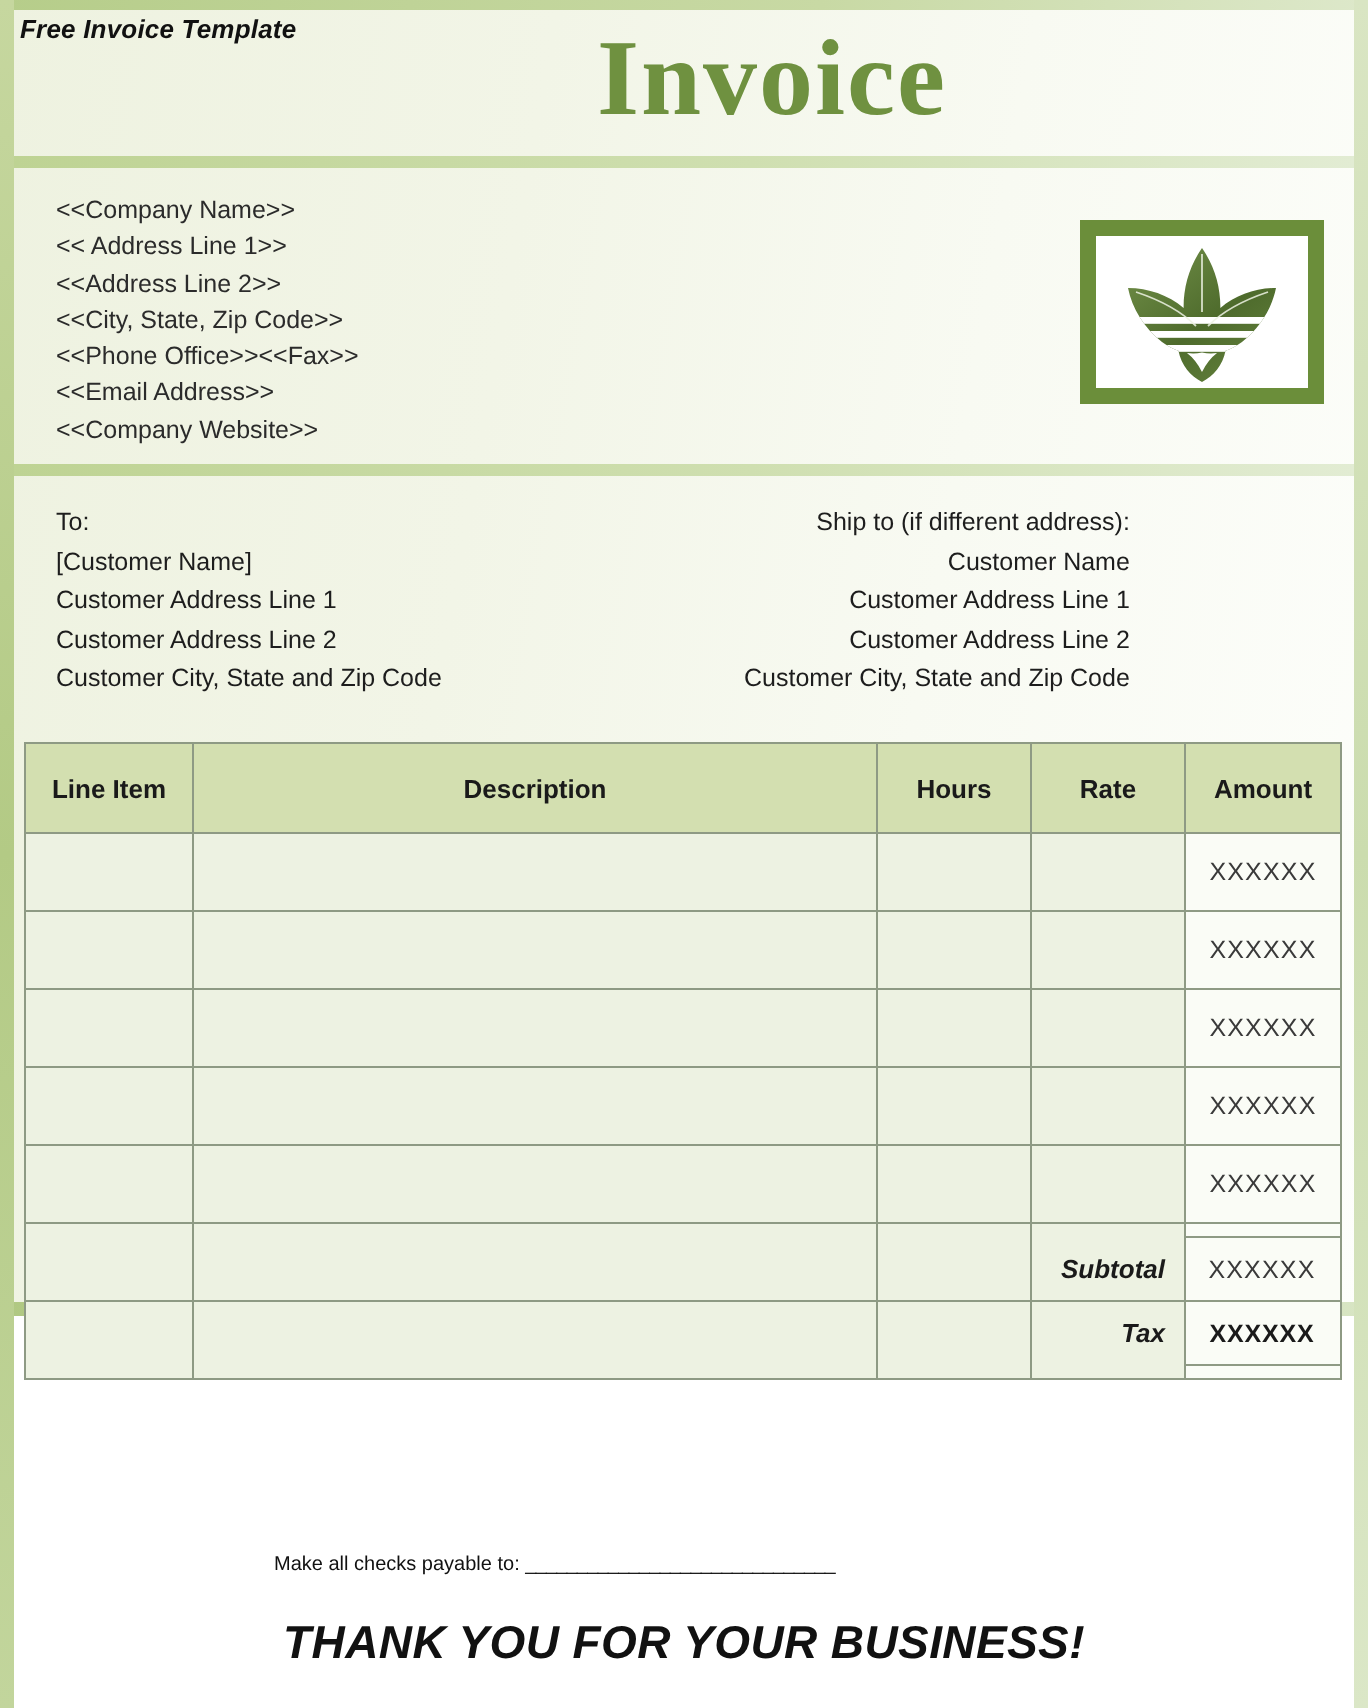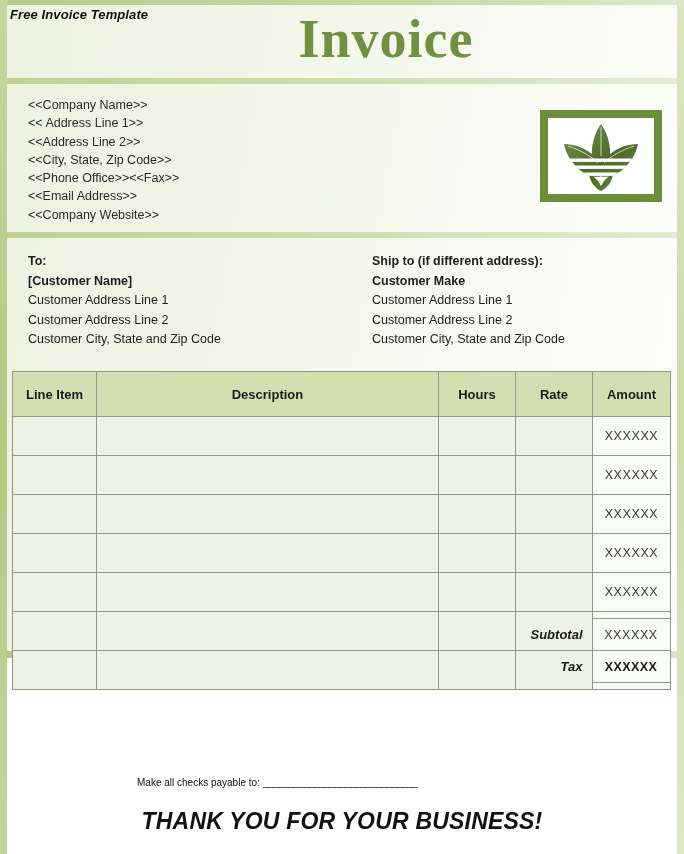--- a/index.html
+++ b/index.html
@@ -106,22 +106,22 @@
 
   
   .addr {
     position: absolute;
     font-size: 12.5px;
     line-height: 19.5px;
     color: #1d1d1d;
     white-space: nowrap;
   }
   .addr-to   { left: 28px;  top: 252px; }
-  .addr-ship { left: 372px; top: 252px; }
-  .addr .b { font-weight: bold; }
+  .addr-ship { left: 372px; top: 252px; text-align: right; }
+  .addr .b { font-weight: normal; }
 
   
   .items {
     position: absolute;
     left: 12px;
     top: 371px;
     width: 658px;
     border-collapse: collapse;
     table-layout: fixed;
     font-size: 12.5px;
@@ -274,21 +274,21 @@
   <div class="addr addr-to">
     <div class="b">To:</div>
     <div class="b">[Customer Name]</div>
     <div>Customer Address Line 1</div>
     <div>Customer Address Line 2</div>
     <div>Customer City, State and Zip Code</div>
   </div>
 
   <div class="addr addr-ship">
     <div class="b">Ship to (if different address):</div>
-    <div class="b">Customer Make</div>
+    <div class="b">Customer Name</div>
     <div>Customer Address Line 1</div>
     <div>Customer Address Line 2</div>
     <div>Customer City, State and Zip Code</div>
   </div>
 
   <table class="items">
     <colgroup>
       <col class="col-line">
         <col class="col-desc">
         <col class="col-hours">

